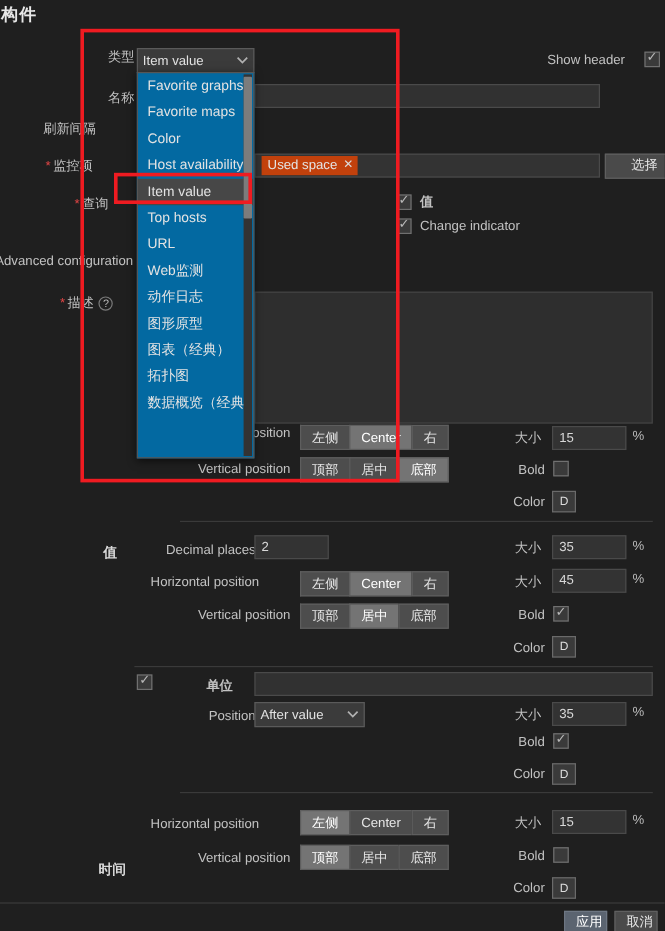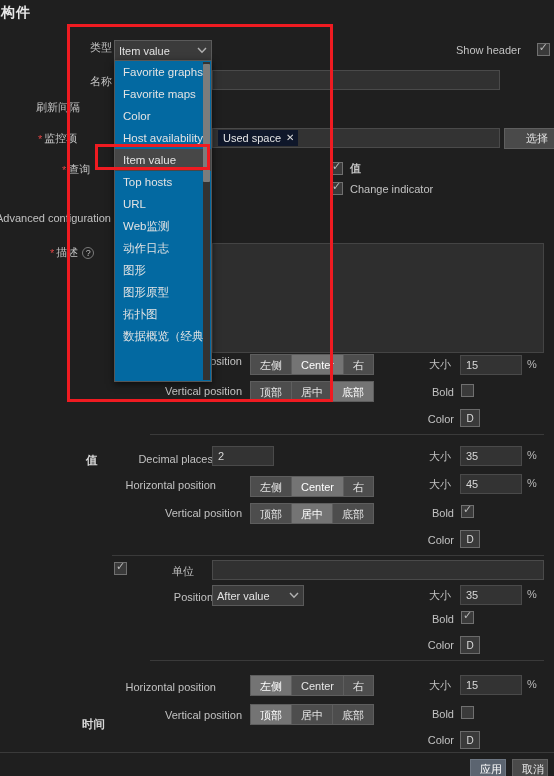--- a/index.html
+++ b/index.html
@@ -101,21 +101,21 @@
   .btn {
     background: #4a4a4a; border: 1px solid #5f5f5f;
     color: #e6e6e6; font-size: 11px;
     height: 21px; line-height: 19px; padding: 0 9px;
     text-align: center; white-space: nowrap;
   }
   .btn.primary { background: #5b6470; border-color: #6d7682; color: #fff; }
 
   
   .chip {
-    background: #0f172a; color: #e4e4e4; font-size: 11px;
+    background: #c2410c; color: #e4e4e4; font-size: 11px;
     height: 16px; line-height: 16px; padding: 0 4px 0 5px;
     display: inline-flex; align-items: center; gap: 5px;
   }
   .chip .x { font-size: 10px; font-weight: bold; color: #ddd; }
   .hr { position: absolute; height: 1px; background: #3a3a3a; }
 
   .pct { color: #b9b9b9; font-size: 11px; }
   .colorbtn {
     width: 20px; height: 18px; border: 1px solid #6a6a6a;
     background: #3a3a3a; color: #dcdcdc; font-size: 10px;
@@ -287,21 +287,21 @@
 
   <div class="row" style="left:425px; top:534px;">
     <span class="lbl" style="width:29px;">Color</span>
   </div>
   <div class="colorbtn" style="position:absolute; left:460px; top:530px;">D</div>
 
   <div class="hr" style="left:112px; top:555px; width:432px;"></div>
 
   <span class="cbx ck" style="position:absolute; left:114px; top:562px;"></span>
   <div class="row" style="left:172px; top:564px;">
-    <span class="lbl" style="font-weight:normal;">单位</span>
+    <span class="lbl" style="font-weight:bold;">单位</span>
   </div>
   <div class="field empty" style="position:absolute; left:212px; top:560px; width:332px;"></div>
 
   <div class="row" style="left:165px; top:591px;">
     <span class="lbl" style="width:48px;">Position</span>
   </div>
   <div class="select" style="position:absolute; left:212px; top:585px; width:92px;">
     <span>After value</span>
     <svg class="caret" width="10" height="7" viewBox="0 0 10 7">
       <path d="M1 1 L5 5.2 L9 1" stroke="#cfcfcf" stroke-width="1.4" fill="none"></path>
@@ -369,22 +369,22 @@
   <div class="dropdown" style="left:114px; top:60px; width:98px; height:322px;">
     <div class="dd-item">Favorite graphs</div>
     <div class="dd-item">Favorite maps</div>
     <div class="dd-item">Color</div>
     <div class="dd-item">Host availability</div>
     <div class="dd-item sel">Item value</div>
     <div class="dd-item">Top hosts</div>
     <div class="dd-item">URL</div>
     <div class="dd-item">Web监测</div>
     <div class="dd-item">动作日志</div>
-    <div class="dd-item">图形</div>
     <div class="dd-item">图形原型</div>
+    <div class="dd-item">图表（经典）</div>
     <div class="dd-item">拓扑图</div>
     <div class="dd-item">数据概览（经典）</div>
     <div class="dd-scroll">
       <div class="dd-thumb"></div>
     </div>
   </div>
 
   <div class="anno" style="left:67px; top:24px; width:266px; height:378px;"></div>
   <div class="anno" style="left:95px; top:144px; width:115px; height:26px;"></div>
 

